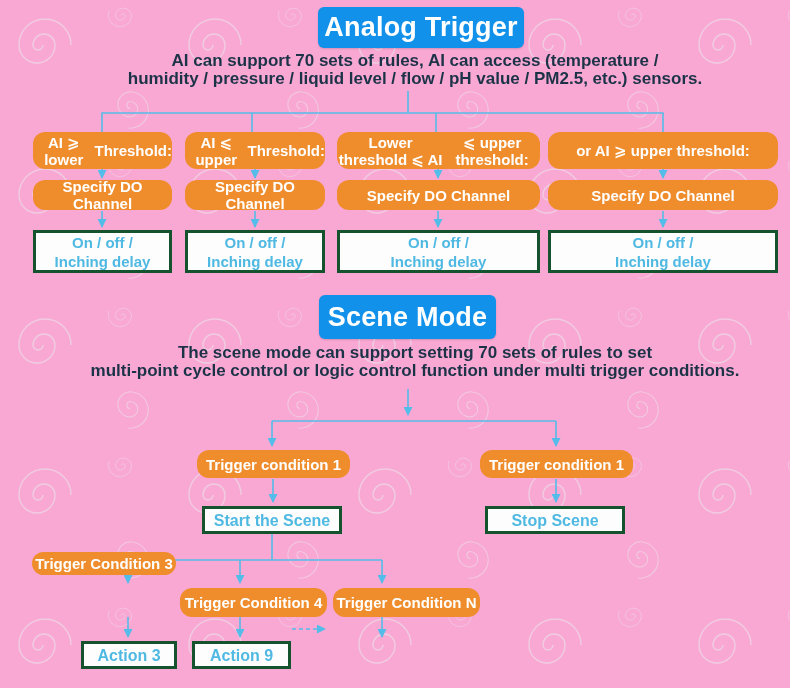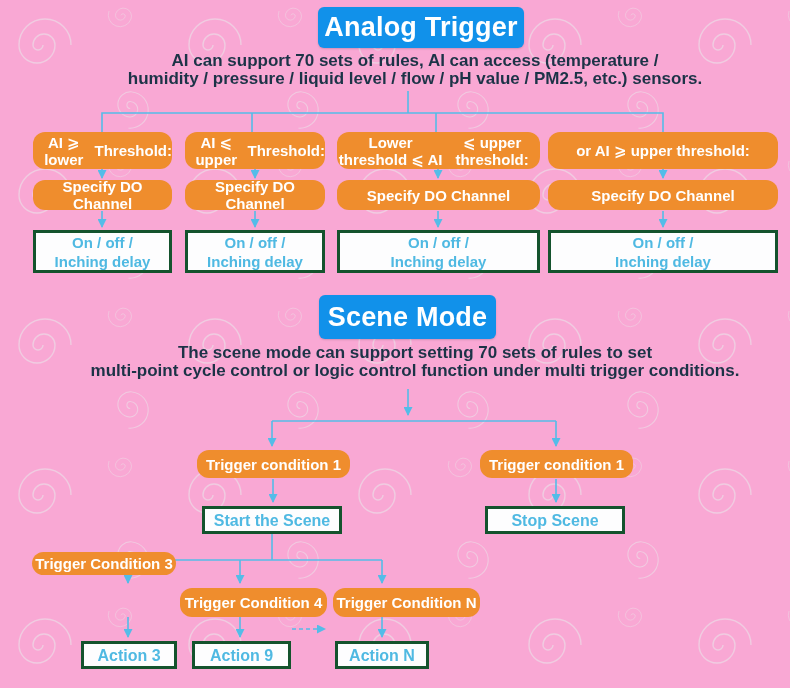--- a/index.html
+++ b/index.html
@@ -163,15 +163,14 @@
 
   <div class="abs lbox scene-l" style="left:485px;top:506px;width:140px;height:28px">Stop Scene</div>
   <div class="abs lbox scene-l" style="left:202px;top:506px;width:140px;height:28px">Start the Scene</div>
 
   <div class="abs obox scene-o" style="left:32px;top:552px;width:144px;height:23px">Trigger Condition 3</div>
   <div class="abs obox scene-o" style="left:180px;top:588px;width:147px;height:29px">Trigger Condition 4</div>
   <div class="abs obox scene-o" style="left:333px;top:588px;width:147px;height:29px">Trigger Condition N</div>
 
   <div class="abs lbox scene-l" style="left:81px;top:641px;width:96px;height:28px">Action 3</div>
   <div class="abs lbox scene-l" style="left:192px;top:641px;width:99px;height:28px">Action 9</div>
-  <div class="abs lbox scene-l" style="left:335px;top:641px;width:94px;height:28px">Action N</div>
 
 </div>
 
 </body></html>

